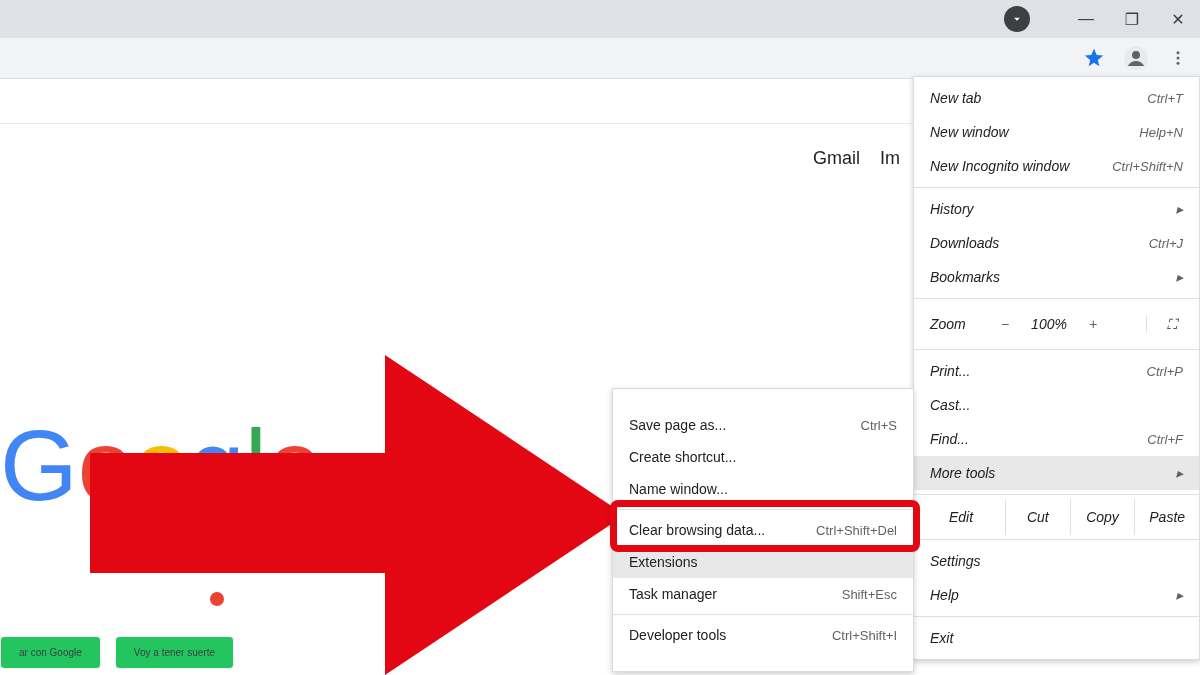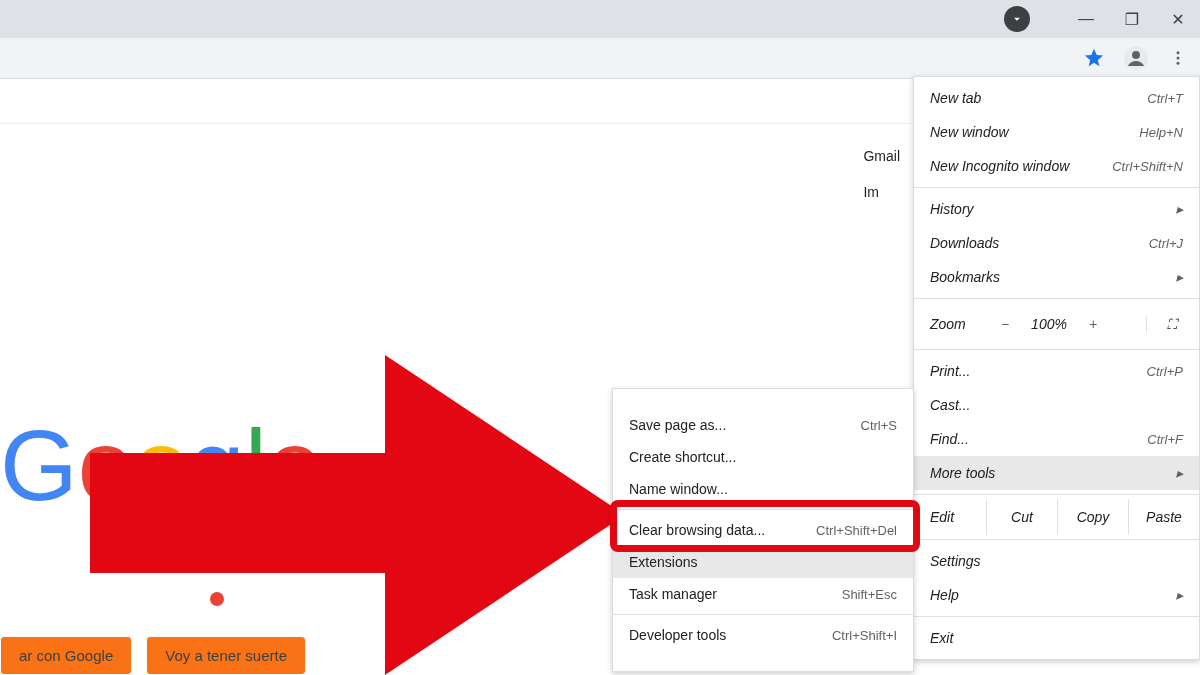--- a/index.html
+++ b/index.html
@@ -71,22 +71,21 @@
     border-top:1px solid #e8eaed;
   }
 
   .top-links {
     position:absolute;
     top: 148px;
     right: 300px;
     display:flex;
     gap:20px;
     color:#1f1f1f;
-    font-size:14px;
-    flex-direction:column;
+    font-size:18px;
   }
 
   
   .google-logo {
     position:absolute;
     left: 0px;
     top: 415px;
     display:flex;
     font-family: "Product Sans", Arial, sans-serif;
     font-weight:400;
@@ -101,25 +100,25 @@
   .gl-e  { color:#EA4335; }
 
   .search-btns {
     position:absolute;
     left:0;
     top:636px;
     display:flex;
     gap:14px;
   }
   .gbtn {
-    background:#f97316;
+    background:#22c55e;
     border:1px solid #f8f9fa;
     border-radius:4px;
     padding:10px 18px;
-    font-size:15px;
+    font-size:10px;
     color:#3c4043;
   }
 
   
   .menu {
     position:absolute;
     top:76px;
     right:0;
     width:285px;
     background:#fff;
@@ -147,21 +146,21 @@
     padding:0 12px 0 16px;
   }
   .zoom-row .zlabel { flex:0 0 58px; }
   .zoom-row .zbtn { width:34px; text-align:center; color:#5f6368; }
   .zoom-row .zval { width:54px; text-align:center; }
   .zoom-row .zfs { width:30px; text-align:center; margin-left:auto; border-left:1px solid #e0e0e0; padding-left:10px;}
   .edit-row {
     display:flex; align-items:center; height:36px;
     padding:0 0 0 16px;
   }
-  .edit-row .elabel { flex:0 0 56px; }
+  .edit-row .elabel { flex:0 0 56px;margin-left:19px; }
   .edit-row .ebtn {
     flex:1; text-align:center; height:36px; line-height:36px;
     border-left:1px solid #e0e0e0;
   }
 
   
   .submenu {
     position:absolute;
     top:388px;
     right:286px;

